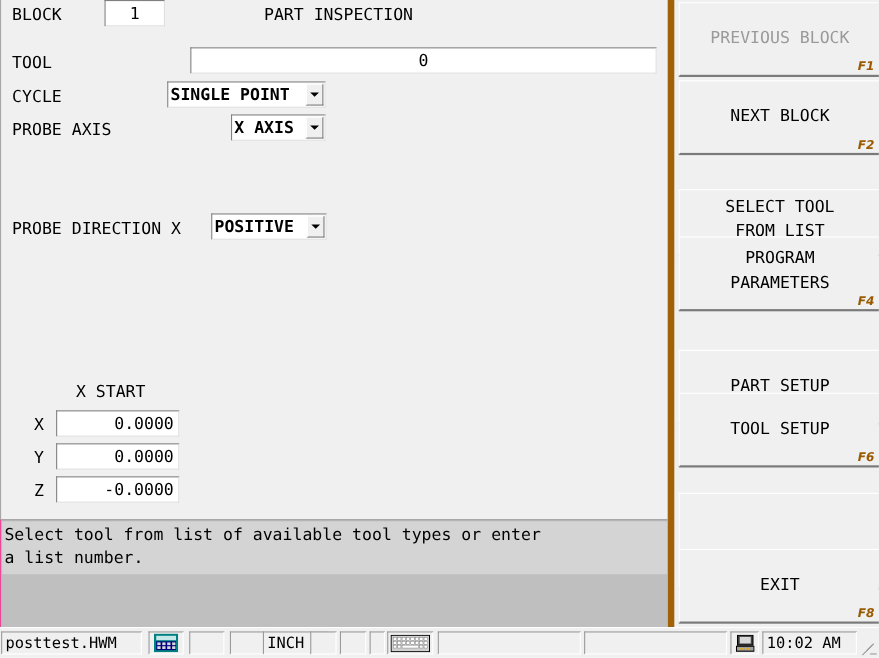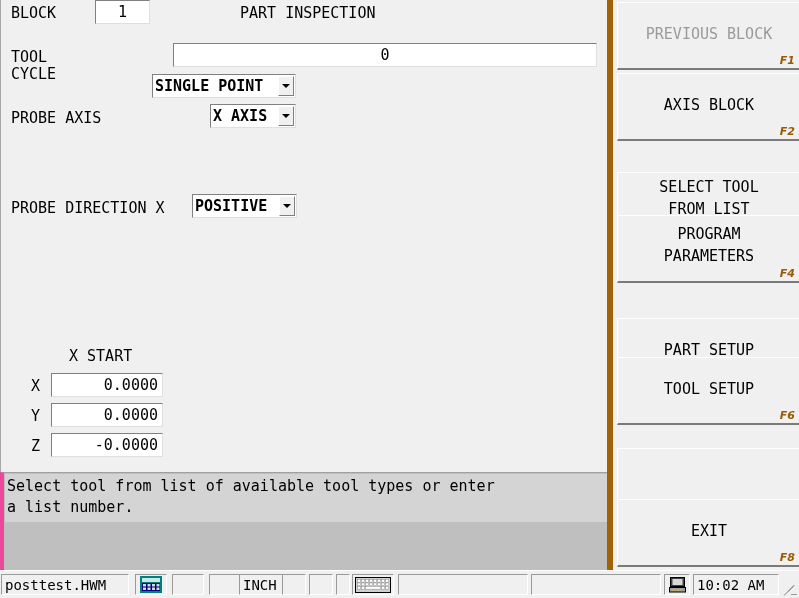--- a/index.html
+++ b/index.html
@@ -105,21 +105,21 @@
 
   
   #msg-panel {
     position: absolute;
     left: 0;
     top: 472px;
     width: 607px;
     height: 109px;
     box-sizing: border-box;
     border-top: 1px solid #a0a0a0;
-    border-left: 4px solid #ec4899;
+    border-left: 1px solid #ec4899;
     background: #bfbfbf;
   }
   #msg-text-box {
     position: absolute;
     left: 1px; top: 1px;
     width: 605px;
     height: 48px;
     background: #d4d4d4;
     box-sizing: border-box;
     padding: 2px 0 0 2px;
@@ -237,21 +237,21 @@
   <div id="form-area">
 
     <div class="lbl" style="left:10px; top:4px;">BLOCK</div>
     <div class="field center" style="left:94px; top:0px; width:55px; height:24px;">1</div>
 
     <div class="lbl" style="left:239px; top:4px;">PART INSPECTION</div>
 
     <div class="lbl" style="left:10px; top:48px;">TOOL</div>
     <div class="field center" style="left:172px; top:43px; width:424px; height:24px;">0</div>
 
-    <div class="lbl" style="left:10px; top:65px;">CYCLE</div>
+    <div class="lbl" style="left:10px; top:79px;">CYCLE</div>
     <div class="combo" style="left:151px; top:74px; width:144px; height:24px;">
       <div class="val">SINGLE POINT</div>
       <div class="arrow">
           <i></i>
         </div>
     </div>
 
     <div class="lbl" style="left:10px; top:109px;">PROBE AXIS</div>
     <div class="combo" style="left:209px; top:104px; width:86px; height:24px;">
       <div class="val">X AXIS</div>
@@ -288,21 +288,21 @@
   </div>
 
   <div id="fkeys">
 
     <div class="fkey disabled" style="top:2px; height:68px;">
       <div class="cap">PREVIOUS BLOCK</div>
       <div class="fk">F1</div>
     </div>
 
     <div class="fkey" style="top:73px; height:68px;">
-      <div class="cap">AXIS BLOCK</div>
+      <div class="cap">NEXT BLOCK</div>
       <div class="fk">F2</div>
     </div>
 
     <div class="fkey" style="top:144px; height:61px;margin-top:28px;">
       <div class="cap">SELECT TOOL
 FROM LIST</div>
       <div class="fk">F3</div>
     </div>
 
     <div class="fkey" style="top:215px; height:68px;">

